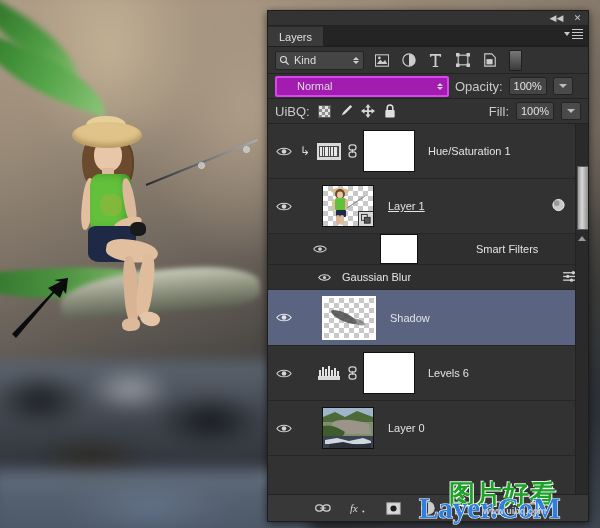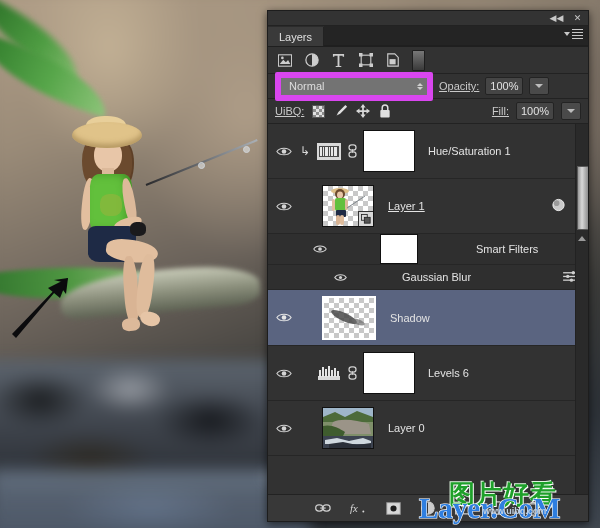--- a/index.html
+++ b/index.html
@@ -99,42 +99,42 @@
   .kind-select{width:81px;height:17px;background:#454545;border:1px solid #232323;border-radius:2px;
     display:flex;align-items:center;padding:0 3px;gap:4px;color:#ddd;font-size:11px;position:relative;}
   .kind-select .spin{position:absolute;right:4px;display:flex;flex-direction:column;gap:1px;}
   .kind-select .spin i{display:block;width:0;height:0;border-left:3px solid transparent;border-right:3px solid transparent;}
   .kind-select .spin i.up{border-bottom:3px solid #cfcfcf;}
   .kind-select .spin i.dn{border-top:3px solid #cfcfcf;}
   .ficon{width:19px;height:18px;display:flex;align-items:center;justify-content:center;color:#cdcdcd;cursor:pointer;}
   .ftoggle{width:11px;height:19px;background:linear-gradient(180deg,#777,#3a3a3a);border:1px solid #1e1e1e;border-radius:1px;margin-left:2px;}
 
   .blend-row{height:24px;gap:6px;}
-  .blend-select{width:130px;height:17px;background:#737373;border:6px solid #d946ef;border-radius:2px;
-    display:flex;align-items:center;padding:0 8px;color:#ddd;font-size:11px;position:relative;}
-  .lbl{color:#c9c9c9;font-size:11px;text-decoration:underline;}
+  .blend-select{width:130px;height:17px;background:#a21caf;border:2px solid #d946ef;border-radius:2px;
+    display:flex;align-items:center;padding:0 20px;color:#ddd;font-size:11px;position:relative;}
+  .lbl{color:#c9c9c9;font-size:13px;}
   .numbox{width:36px;height:16px;background:#454545;border:1px solid #232323;border-radius:2px;
     display:flex;align-items:center;justify-content:center;color:#e2e2e2;font-size:11px;}
   .dd-btn{width:18px;height:16px;background:#4a4a4a;border:1px solid #232323;border-radius:2px;
     display:flex;align-items:center;justify-content:center;}
   .dd-btn i{width:0;height:0;border-left:4px solid transparent;border-right:4px solid transparent;border-top:4px solid #bcbcbc;}
 
   .lock-row{height:24px;gap:7px;}
   .lockicon{width:15px;height:15px;display:flex;align-items:center;justify-content:center;color:#d2d2d2;}
   .checker{width:11px;height:11px;background:
      linear-gradient(45deg,#8d8d8d 25%,transparent 25%,transparent 75%,#8d8d8d 75%),
      linear-gradient(45deg,#8d8d8d 25%,#e2e2e2 25%,#e2e2e2 75%,#8d8d8d 75%);
      background-size:6px 6px;background-position:0 0,3px 3px;border:1px solid #555;}
 
   .layers-scroll{flex:1;background:#323232;position:relative;overflow:hidden;}
   .layer-row{display:flex;align-items:center;height:54px;border-bottom:1px solid #262626;
     padding:0 4px;position:relative;background:#323232;}
   .layer-row.selected{background:#5a6480;}
   .layer-row.sub{height:30px;background:#2f2f2f;gap:44px;}
-  .layer-row.subfilter{height:24px;background:#2f2f2f;padding-left:16px;gap:44px;}
+  .layer-row.subfilter{height:24px;background:#2f2f2f;padding-left:0;}
   .eye{width:24px;min-width:24px;display:flex;align-items:center;justify-content:center;cursor:pointer;}
   .eye svg{display:block;}
   .clip-arrow{width:18px;min-width:18px;display:flex;align-items:center;justify-content:center;color:#d8d8d8;font-size:12px;}
   .thumb{width:50px;height:40px;border:1px solid #111;background:#fff;margin:0 4px;position:relative;overflow:hidden;flex:none;}
   .thumb.small{width:36px;height:28px;}
   .thumb-checker{position:absolute;inset:0;background:
      linear-gradient(45deg,#c8c8c8 25%,transparent 25%,transparent 75%,#c8c8c8 75%),
      linear-gradient(45deg,#c8c8c8 25%,#fff 25%,#fff 75%,#c8c8c8 75%);
      background-size:10px 10px;background-position:0 0,5px 5px;}
   .mask-thumb{width:50px;height:40px;border:1px solid #111;background:#fff;margin:0 3px;flex:none;}
@@ -228,20 +228,31 @@
         <span class="menu-lines">
             <i></i>
             <i></i>
             <i></i>
             <i></i>
           </span>
       </div>
     </div>
 
     <div class="ps-row filter-row">
+      <div class="kind-select">
+        <svg width="11" height="11" viewBox="0 0 16 16">
+          <circle cx="6.5" cy="6.5" r="4.3" fill="none" stroke="#ddd" stroke-width="1.5"></circle>
+          <line x1="9.8" y1="9.8" x2="14" y2="14" stroke="#ddd" stroke-width="1.8"></line>
+        </svg>
+        <span>Kind</span>
+        <span class="spin">
+            <i class="up"></i>
+            <i class="dn"></i>
+          </span>
+      </div>
       <div class="ficon">
         <svg width="14" height="13" viewBox="0 0 16 14">
             <rect x="0.5" y="0.5" width="15" height="13" fill="none" stroke="#cdcdcd" stroke-width="1.2"></rect>
             <path d="M2 11 L6 6 L9 9 L11.5 6.5 L14 11 Z" fill="#cdcdcd"></path>
             <circle cx="5" cy="4" r="1.5" fill="#cdcdcd"></circle>
           </svg>
       </div>
       <div class="ficon">
         <svg width="14" height="14" viewBox="0 0 16 16">
             <circle cx="8" cy="8" r="7" fill="none" stroke="#cdcdcd" stroke-width="1.4"></circle>

